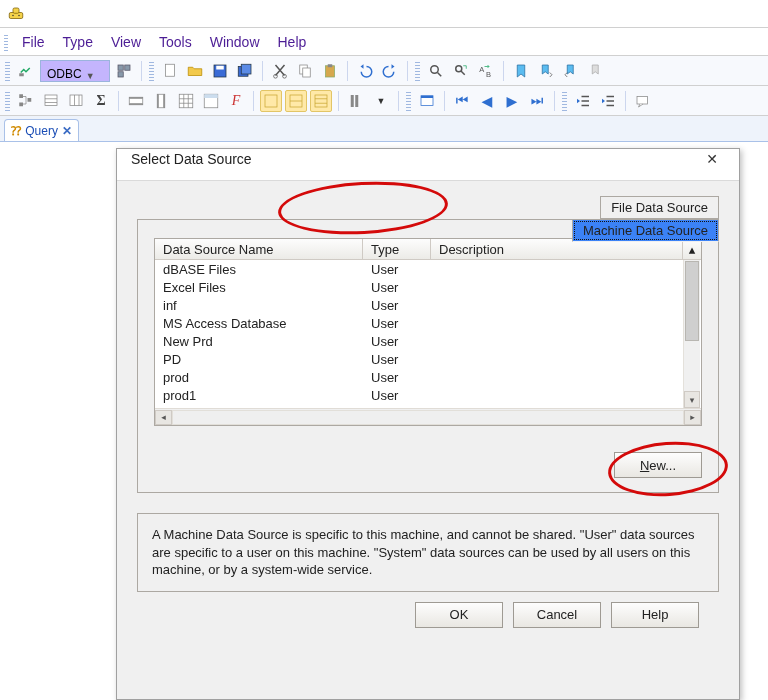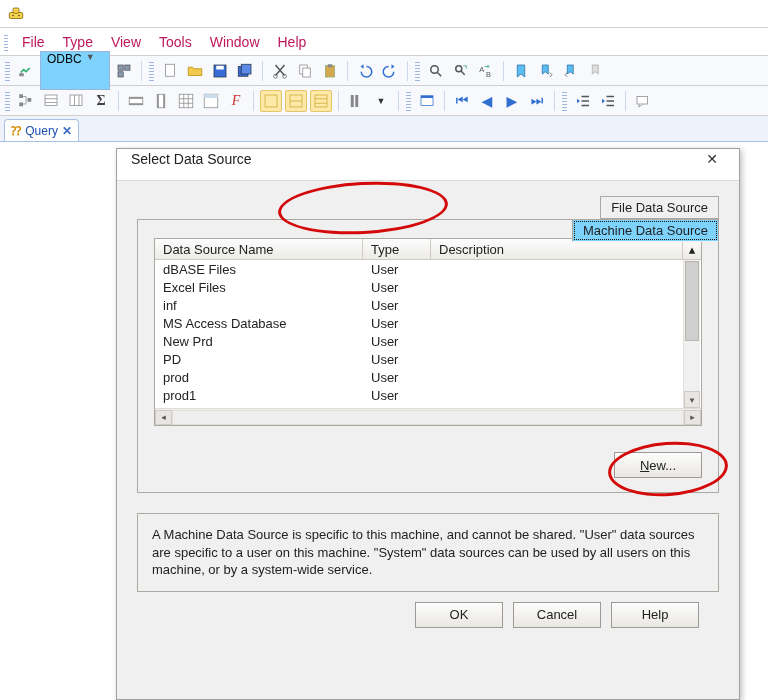--- a/index.html
+++ b/index.html
@@ -27,21 +27,21 @@
     display: flex; align-items: center; justify-content: center;
   }
   .menubar {
     display: flex;
     align-items: center;
     gap: 2px;
     padding: 2px 4px;
     border-bottom: 1px solid #d0d0d0;
     background: #fff;
     height: 28px;
-    color: #be185d;
+    color: #4c1d95;
   }
   .menubar .grip {
     width: 4px; height: 18px;
     background: repeating-linear-gradient(0deg,#a0b8e0 0 1px,transparent 1px 3px);
     margin-right: 4px;
   }
   .menuitem {
     padding: 1px 8px;
     cursor: default;
     font-size: 14px;
@@ -66,24 +66,24 @@
     display: flex; align-items: center; justify-content: center;
     border: 1px solid transparent;
     border-radius: 2px;
     font-size: 14px;
     color: #333;
     background: transparent;
   }
   .tool-btn.active { background:#ffe9a8; border-color:#e2c566;}
   .tool-sep { width:1px; height:20px; background:#ccd6ee; margin:0 3px;}
   .combo {
-    display: flex; align-items:flex-start;
+    display: flex; align-items:flex-end;
     border: 1px solid #9bb4dd;
-    background:#7dd3fc;
-    height:39px;
+    background:#c4b5fd;
+    height:22px;
     padding: 0 4px 0 6px;
     min-width: 70px;
     font-size: 12px;
     gap: 4px;
   }
   .combo .arrow { font-size: 9px; color:#555;}
   .tabstrip {
     display: flex;
     align-items: flex-end;
     border-bottom: 1px solid #a9c1e8;
@@ -158,21 +158,21 @@
     border: 1px solid #aca8a2;
     background: #f0f0f0;
     font-size: 13px;
     color: #222;
     position: relative;
     top: 1px;
     cursor: default;
   }
   .dlg-tab + .dlg-tab { margin-left: 0px; }
   .dlg-tab.active {
-    background: #7dd3fc;
+    background: #3b82f6;
     border-bottom: 1px solid #f0f0f0;
     outline: 1px dotted #111;
     outline-offset: -3px;
     z-index: 2;
   }
   .tab-panel {
     border: 1px solid #aca8a2;
     background: #f0f0f0;
     padding: 18px 16px 14px 16px;
     flex: 0 0 auto;

